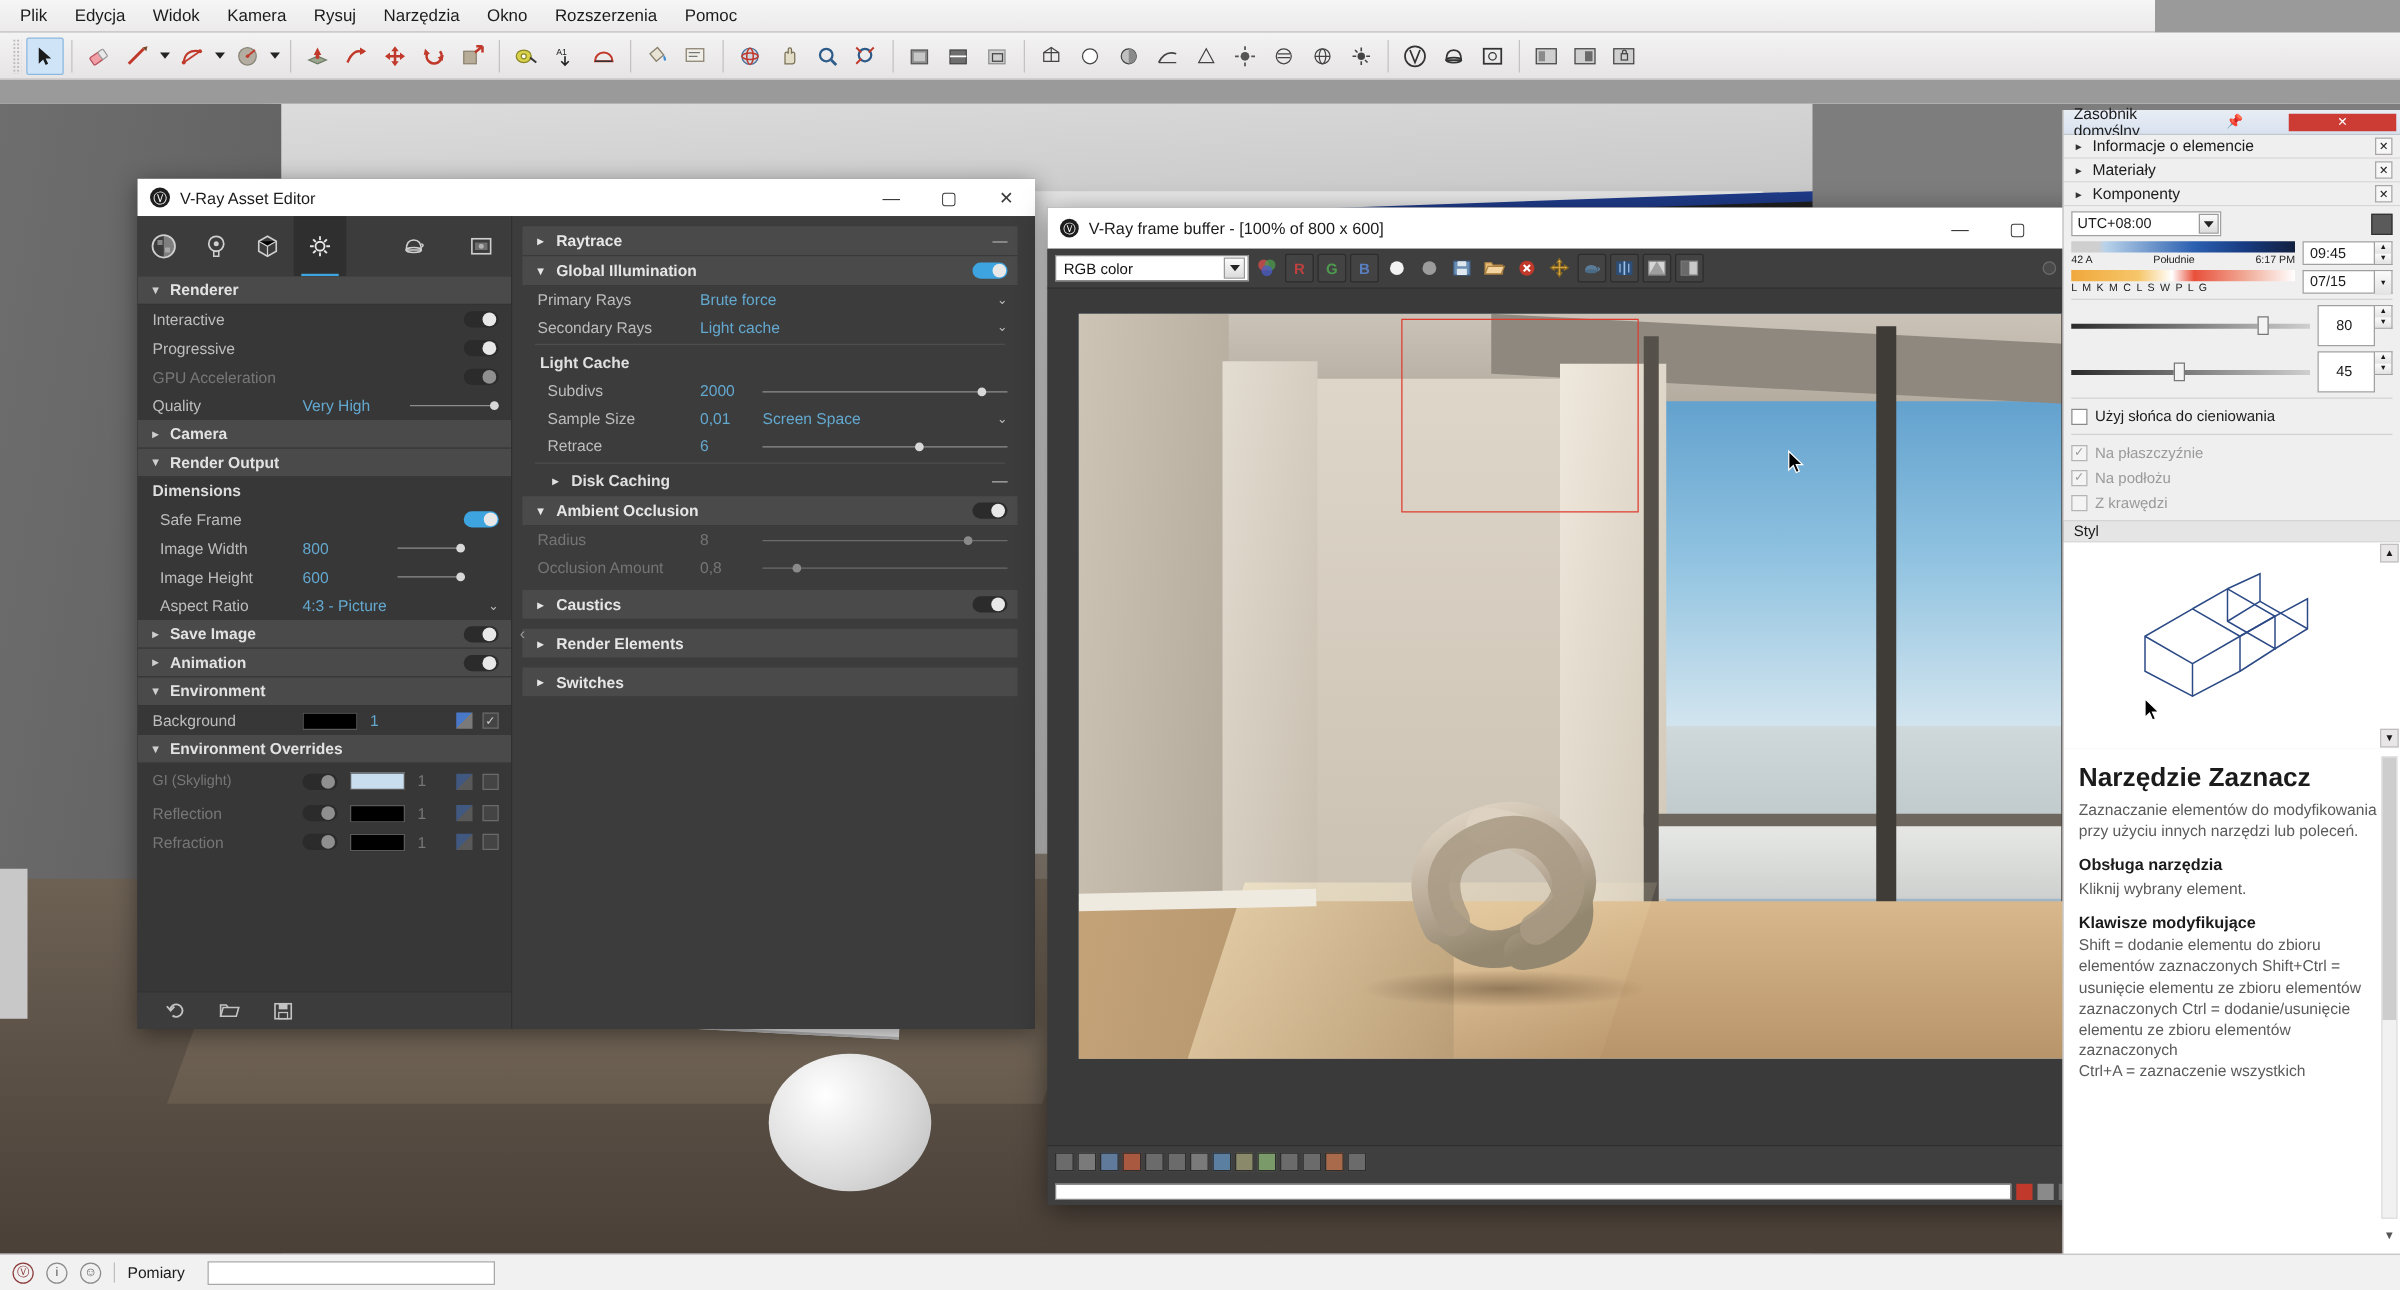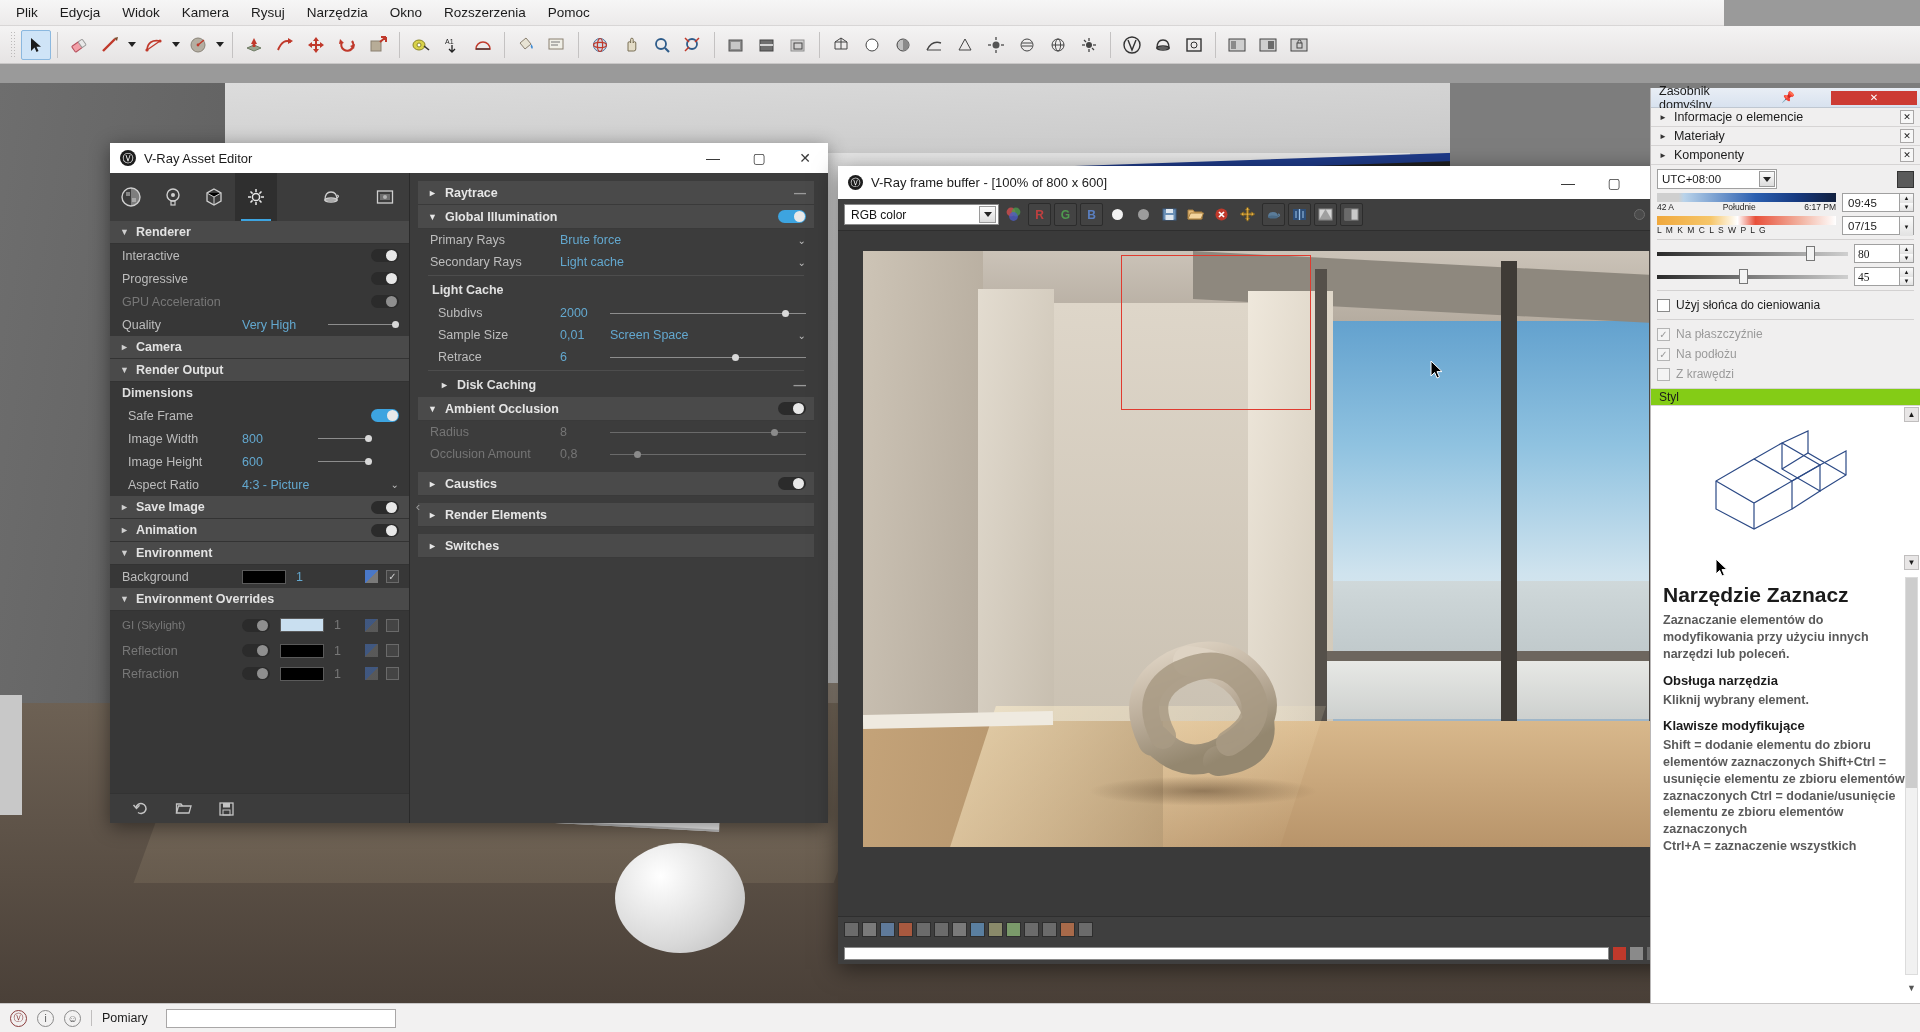--- a/index.html
+++ b/index.html
@@ -266,21 +266,21 @@
     padding:0 6px; gap:3px; flex:0 0 auto; border-top:1px solid #2e2e2e;}
   .sb-icon { width:15px;height:15px; background:#5a5a5a; border:1px solid #2e2e2e; flex:0 0 auto;}
   #vfb-progressbar { height:22px; background:#3f3f3f; display:flex; align-items:center;
     padding:0 6px; gap:4px; flex:0 0 auto;}
   #vfb-progress-track { flex:1; height:13px; background:#fff; border:1px solid #8a8a8a;}
   .pb-sm { width:13px;height:13px;flex:0 0 auto;}
 
   
   #tray {
     position:absolute; right:0; top:88px; width:270px; height:915px;
-    background:#84cc16; border-left:1px solid #b9b7b7;
+    background:#e5e5e5; border-left:1px solid #b9b7b7;
     display:flex; flex-direction:column; font-size:12.5px; color:#1b1b1b;
   }
   #tray-title { height:20px; background:linear-gradient(#e9eef5,#d8e2ef);
     display:flex;align-items:center;padding-left:8px; border-bottom:1px solid #bfc7d1; flex:0 0 auto;}
   #tray-title span { flex:1; }
   .tray-pin { width:16px;height:16px;display:flex;align-items:center;justify-content:center;font-size:11px;}
   .tray-x { width:16px;height:14px;background:#cc3b34;color:#fff;display:flex;
     align-items:center;justify-content:center;font-size:10px;margin-right:3px;}
   .tray-sec { height:19px; display:flex; align-items:center; padding-left:8px;
     border-bottom:1px solid #d6d4d4; background:#f0efef; flex:0 0 auto;}
@@ -300,42 +300,42 @@
   .sh-grad-sky { flex:1; height:9px; background:linear-gradient(90deg,#cfcfcf 0%,#cfcfcf 12%,#b9d3ea 15%,#2b5fb0 55%,#173a80 78%,#12203f 100%); }
   .sh-grad-warm { flex:1; height:9px; background:linear-gradient(90deg,#f0a83c 0%,#f6c66a 30%,#fff 45%,#e8503a 55%,#f2b2a0 80%,#ffffff 100%); }
   .sh-timefield { width:58px;height:19px;background:#fff;border:1px solid #a0a0a0;
     font-size:11.5px; display:flex;align-items:center;padding-left:5px;}
   .spin { width:14px;height:19px;display:flex;flex-direction:column;border:1px solid #a0a0a0;border-left:none;}
   .spin div{flex:1;background:linear-gradient(#fbfbfb,#e2e2e2);display:flex;align-items:center;justify-content:center;font-size:6px;}
   .sh-ticks { font-size:8.5px; color:#222; display:flex; justify-content:space-between; }
   .sh-slider { flex:1; height:13px; position:relative; display:flex;align-items:center;}
   .sh-slider .tr { width:100%; height:4px; background:linear-gradient(90deg,#2a2a2a,#cfcfcf);}
   .sh-slider .kn { position:absolute; width:9px;height:15px;background:#f3f3f3;border:1px solid #777;}
-  .sh-num { width:46px;height:19px;background:#fff;border:1px solid #a0a0a0;font-size:11.5px;
-    display:flex;align-items:center;padding-left:3px;font-family:Liberation Serif, serif;}
+  .sh-num { width:46px;height:33px;background:#fff;border:1px solid #a0a0a0;font-size:11.5px;
+    display:flex;align-items:center;padding-left:14px;}
   .sh-chk { display:flex; align-items:center; gap:6px; font-size:12px; padding:3px 0;}
   .chkbox { width:13px;height:13px;border:1px solid #8a8a8a;background:#fff;
     display:flex;align-items:center;justify-content:center;font-size:10px;color:#222;}
   .chkbox.dis { border-color:#b4b4b4; color:#9a9a9a; background:#f4f4f4;}
   .sh-hr { height:1px;background:#d3d1d1;margin:4px 0;}
   .dimtxt { color:#9a9a9a; }
 
   #tray-style-label { height:18px;display:flex;align-items:center;padding-left:8px;
     font-size:12px; border-top:1px solid #d6d4d4; border-bottom:1px solid #d6d4d4;}
 
   #tray-preview { height:165px; background:#fff; position:relative; overflow:hidden; flex:0 0 auto;}
   #tray-preview svg { position:absolute; left:50%; top:50%; transform:translate(-50%,-50%); }
   #tray-scroll-up,#tray-scroll-dn { position:absolute; right:1px; width:15px;height:15px;
     background:#e8e6e6; border:1px solid #c0bebe; display:flex;align-items:center;justify-content:center;font-size:8px;}
 
   #instructor { flex:1; background:#fff; padding:10px 12px 0 12px; overflow:hidden;
     position:relative; font-size:12.5px; color:#5a5a5a; line-height:1.35;}
   #instructor h3 { font-size:21px; color:#1b1b1b; margin-bottom:3px; }
   #instructor h4 { font-size:13px; color:#1b1b1b; margin:9px 0 2px; }
-  #instructor p { margin:0;font-weight:bold; }
+  #instructor p { margin:0; }
   #instr-scrollbar { position:absolute; right:2px; top:6px; width:13px; bottom:28px; background:#f1f1f1;
     border:1px solid #dcdcdc;}
   #instr-thumb { position:absolute; left:0; top:0; width:11px; height:210px; background:#cdcdcd;}
   #instr-arrow-dn { position:absolute; right:2px; bottom:8px; width:13px;height:13px;
     display:flex;align-items:center;justify-content:center;font-size:9px;color:#555;}
 
   
   #statusbar {
     position:absolute; left:0; bottom:0; width:1920px; height:29px;
     background:#f2f1f1; border-top:1px solid #c9c7c7;

